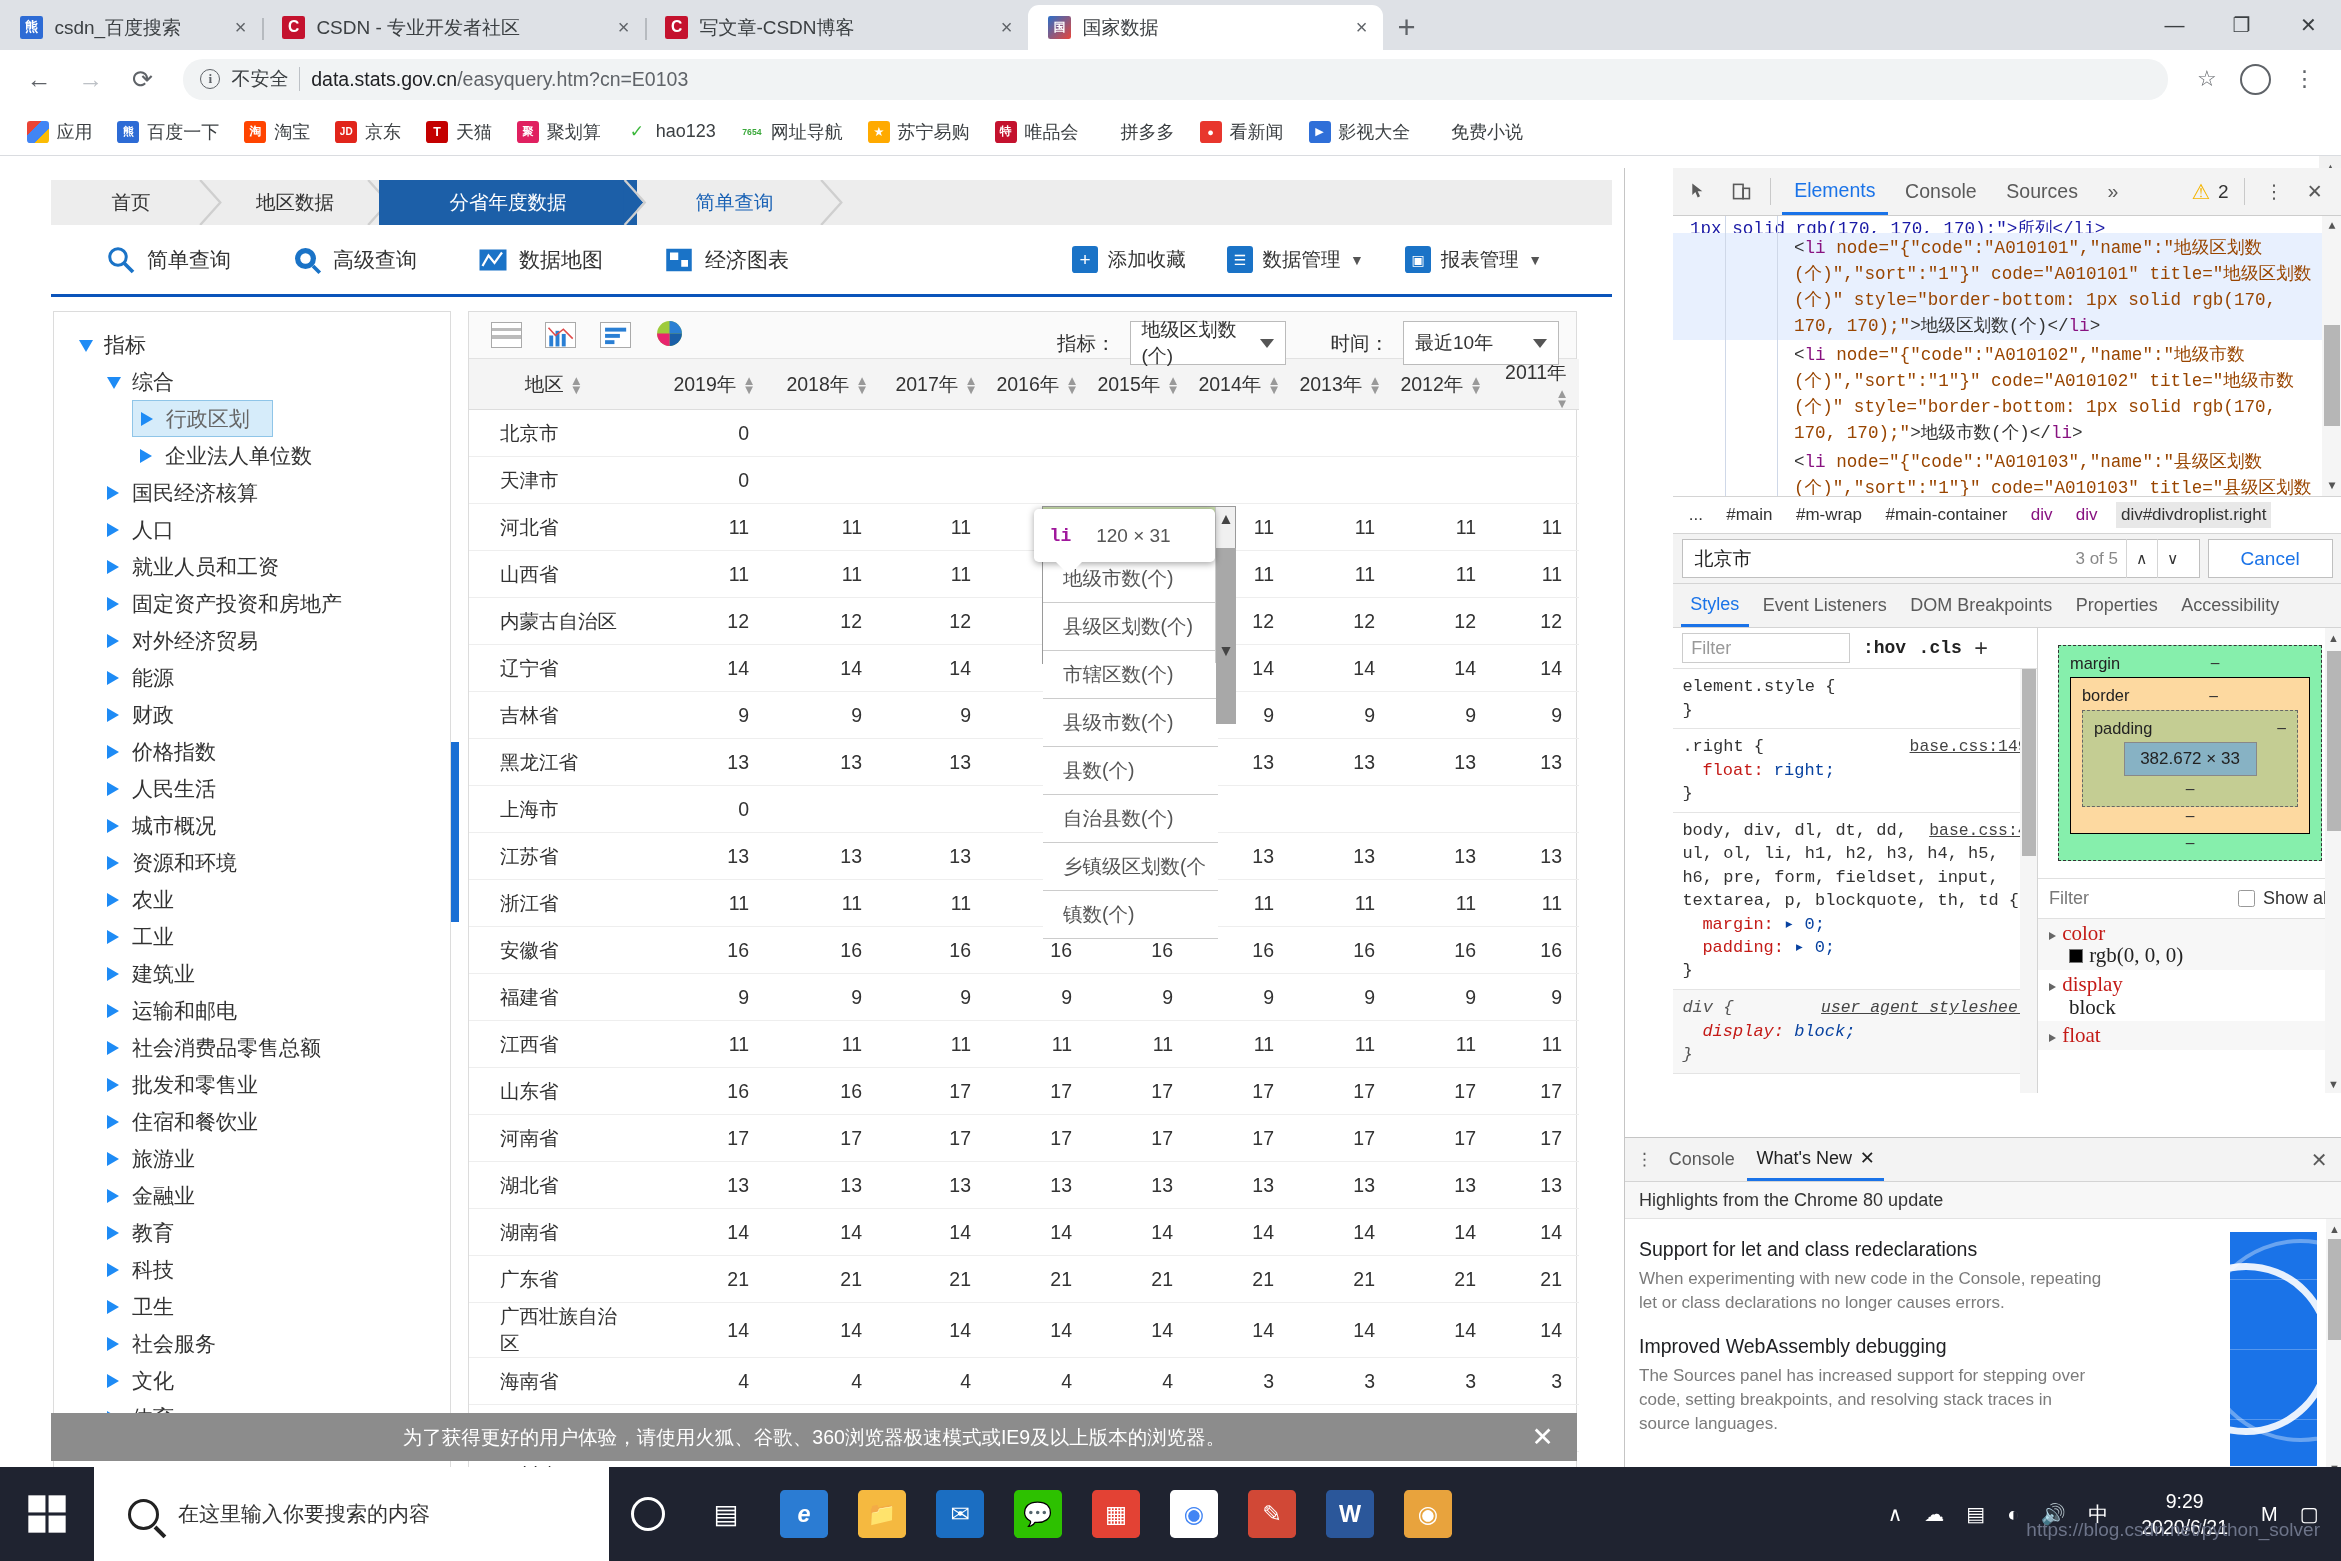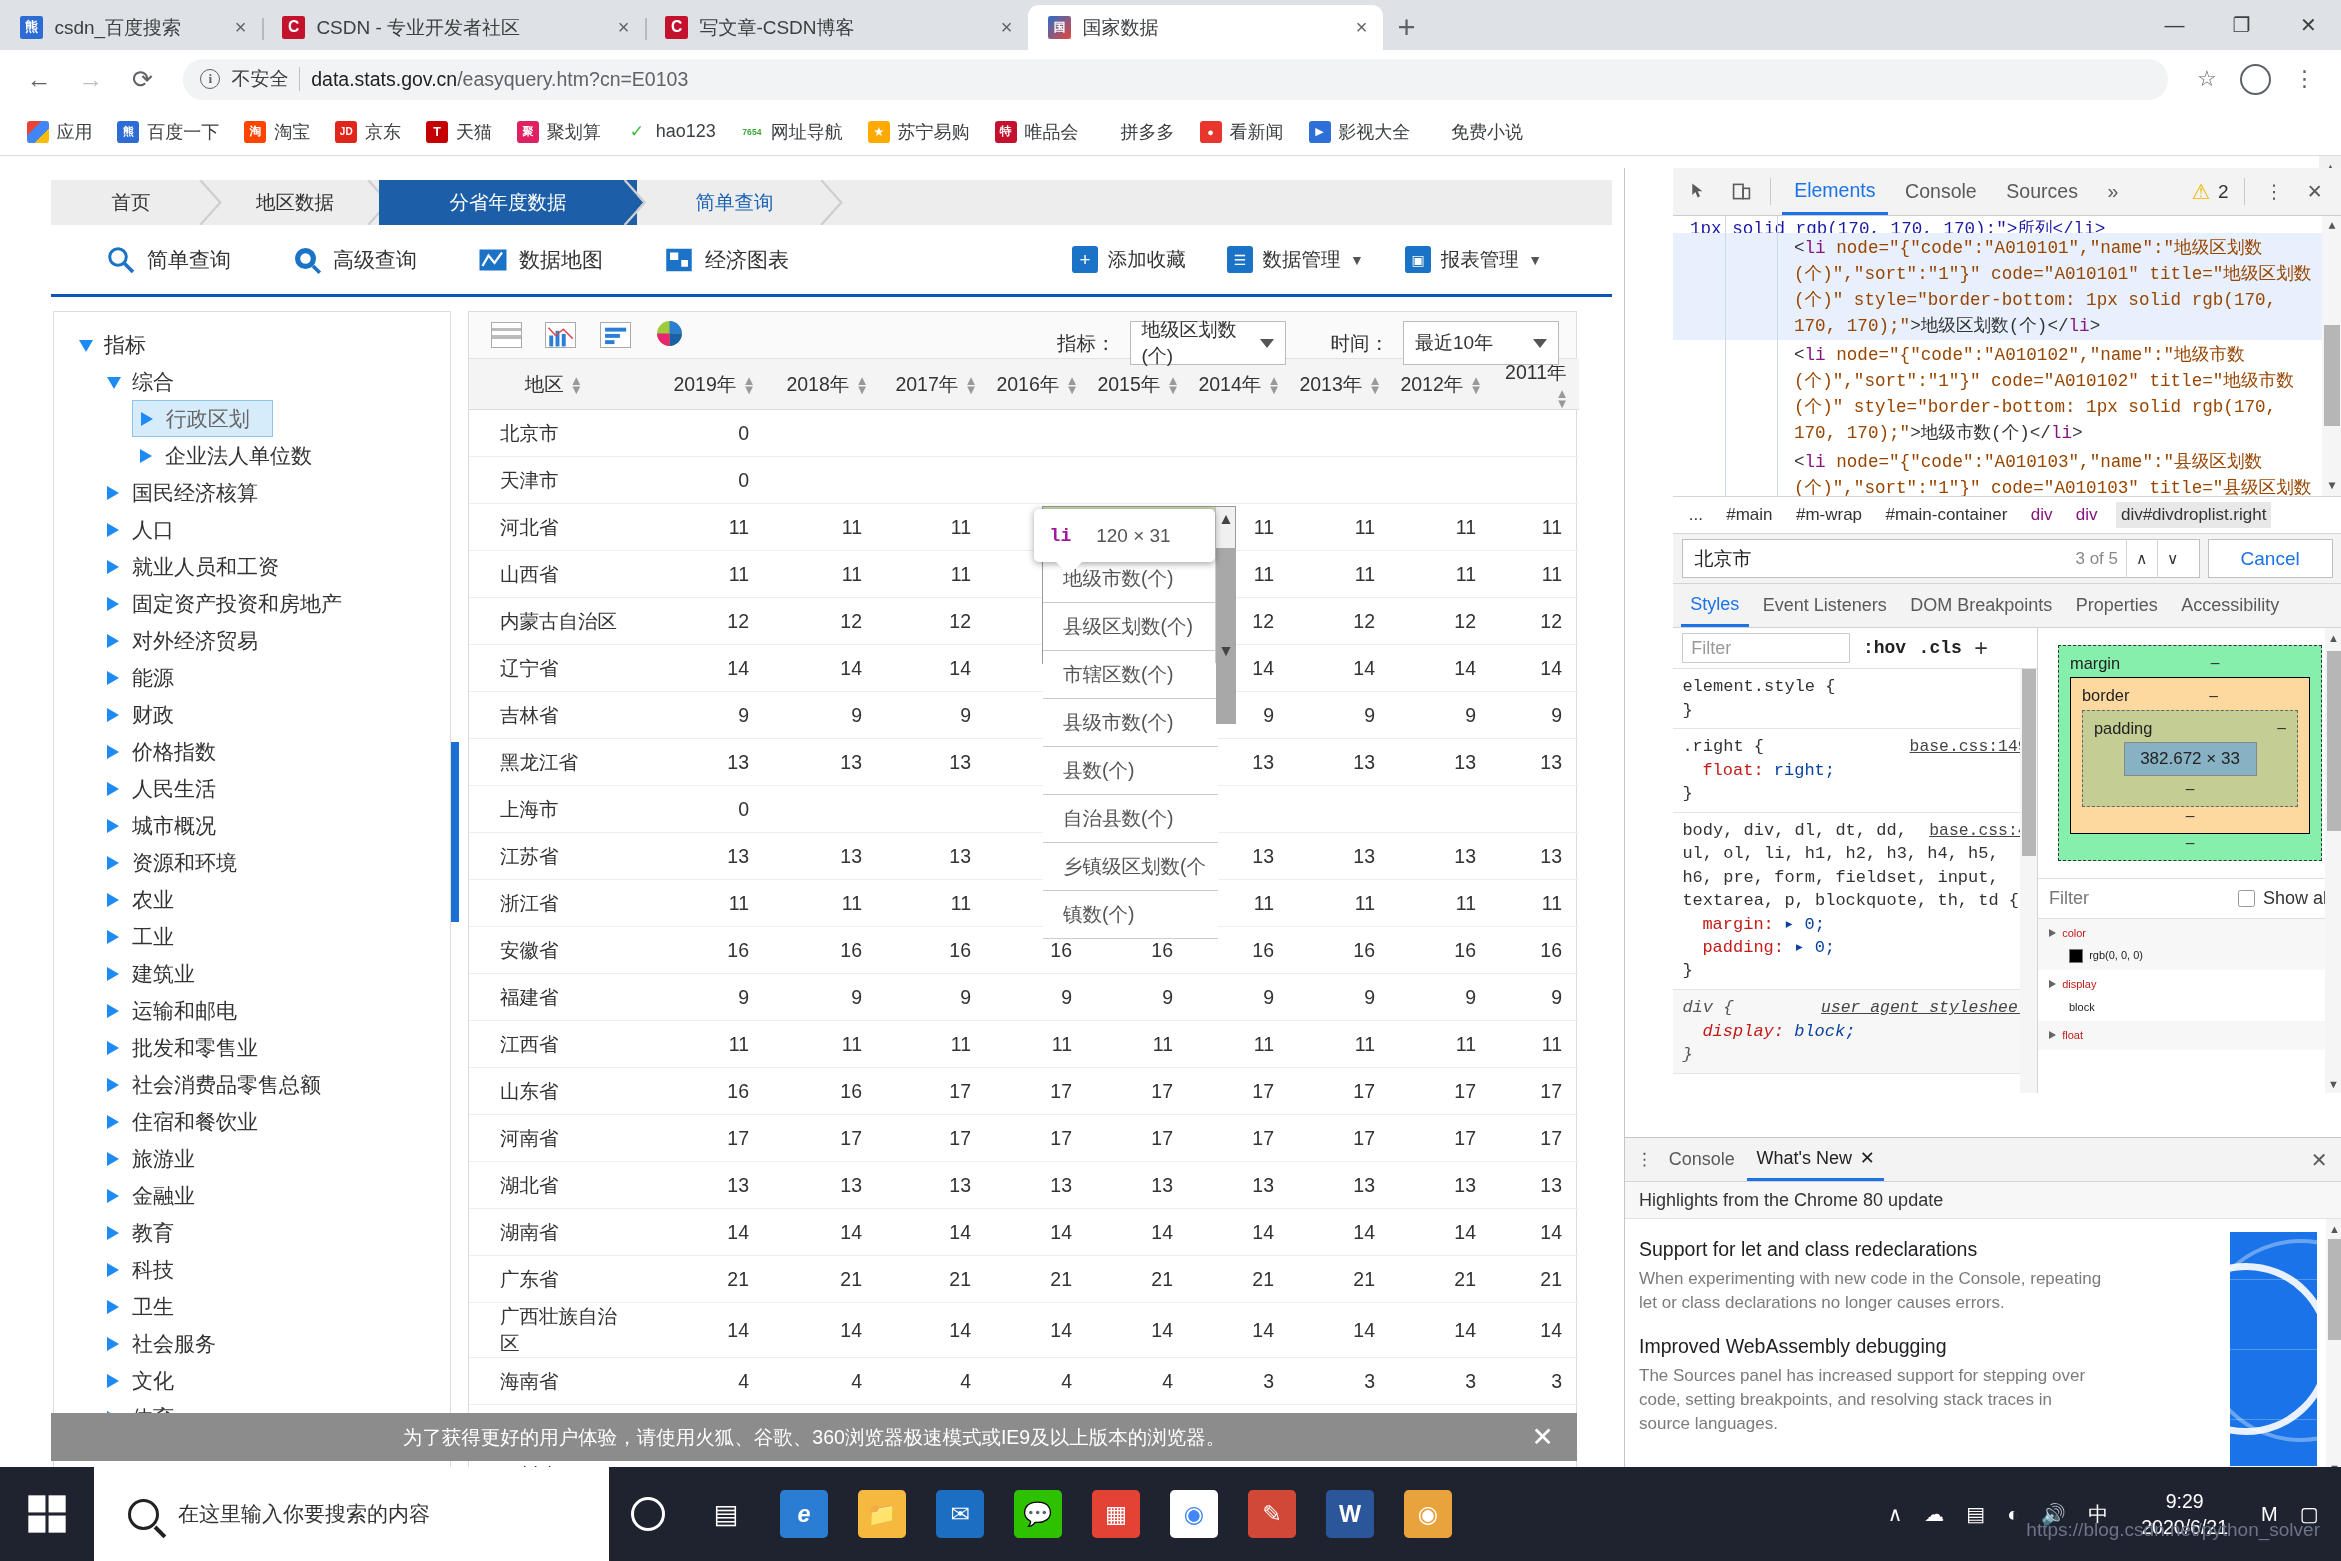--- a/index.html
+++ b/index.html
@@ -227,22 +227,22 @@
      color:#222; padding:6.2px 0; margin:4px auto; width:133px; }
   .bm-label { font-size:16.4px; color:#222; }
   .bm-row { display:flex; align-items:center; justify-content:space-between; }
   .bm-dash { font-size:15.6px; color:#333; }
   .bm-ctr { text-align:center; font-size:15.6px; color:#333; }
   .cfilter { height:41px; display:flex; align-items:center; justify-content:space-between;
      padding:0 11px; border-top:0.8px solid #e0e0e0; border-bottom:0.8px solid #e0e0e0;
      font-size:18px; color:#777; }
   .cfilter .chk { display:flex; align-items:center; gap:7.8px; color:#333; }
   .cfilter .box { width:17px; height:17px; border:1.6px solid #999; border-radius:2.3px; }
-  .crow { padding:3.1px 11px; font-family:Liberation Sans, sans-serif;
-     font-size:11px; line-height:22.6px; }
+  .crow { padding:3.1px 11px; font-family:Liberation Serif, serif;
+     font-size:21px; line-height:22.6px; }
   .crow .pn { color:#c41a16; }
   .crow .pv { color:#222; padding-left:20px; display:flex; align-items:center; gap:6.2px; }
   .crow .sw { width:14px; height:14px; background:#000; border:0.8px solid #777; display:inline-block; }
   .crow .tri { width:0;height:0;border-left:7.8px solid #666;border-top:4.7px solid transparent;
      border-bottom:4.7px solid transparent; display:inline-block; margin-right:6.2px; }
   .cscroll { position:absolute; right:0; top:0; width:17px; bottom:0; background:#f5f5f5; }
   .cscroll .thumb { position:absolute; left:1.6px; top:23.4px; width:14px; height:180px; background:#b6b6b6; }
   .cscroll .ar { position:absolute; left:0; width:17px; height:19px; display:flex;
      align-items:center; justify-content:center; color:#555; font-size:11px; }
 
@@ -551,25 +551,25 @@
           <div class="tnode" style="padding-left: 53px;">
             <span class="tri right"></span>
             <span>建筑业</span>
           </div>
           <div class="tnode" style="padding-left: 53px;">
             <span class="tri right"></span>
             <span>运输和邮电</span>
           </div>
           <div class="tnode" style="padding-left: 53px;">
             <span class="tri right"></span>
+            <span>社会消费品零售总额</span>
+          </div>
+          <div class="tnode" style="padding-left: 53px;">
+            <span class="tri right"></span>
             <span>批发和零售业</span>
-          </div>
-          <div class="tnode" style="padding-left: 53px;">
-            <span class="tri right"></span>
-            <span>社会消费品零售总额</span>
           </div>
           <div class="tnode" style="padding-left: 53px;">
             <span class="tri right"></span>
             <span>住宿和餐饮业</span>
           </div>
           <div class="tnode" style="padding-left: 53px;">
             <span class="tri right"></span>
             <span>旅游业</span>
           </div>
           <div class="tnode" style="padding-left: 53px;">

